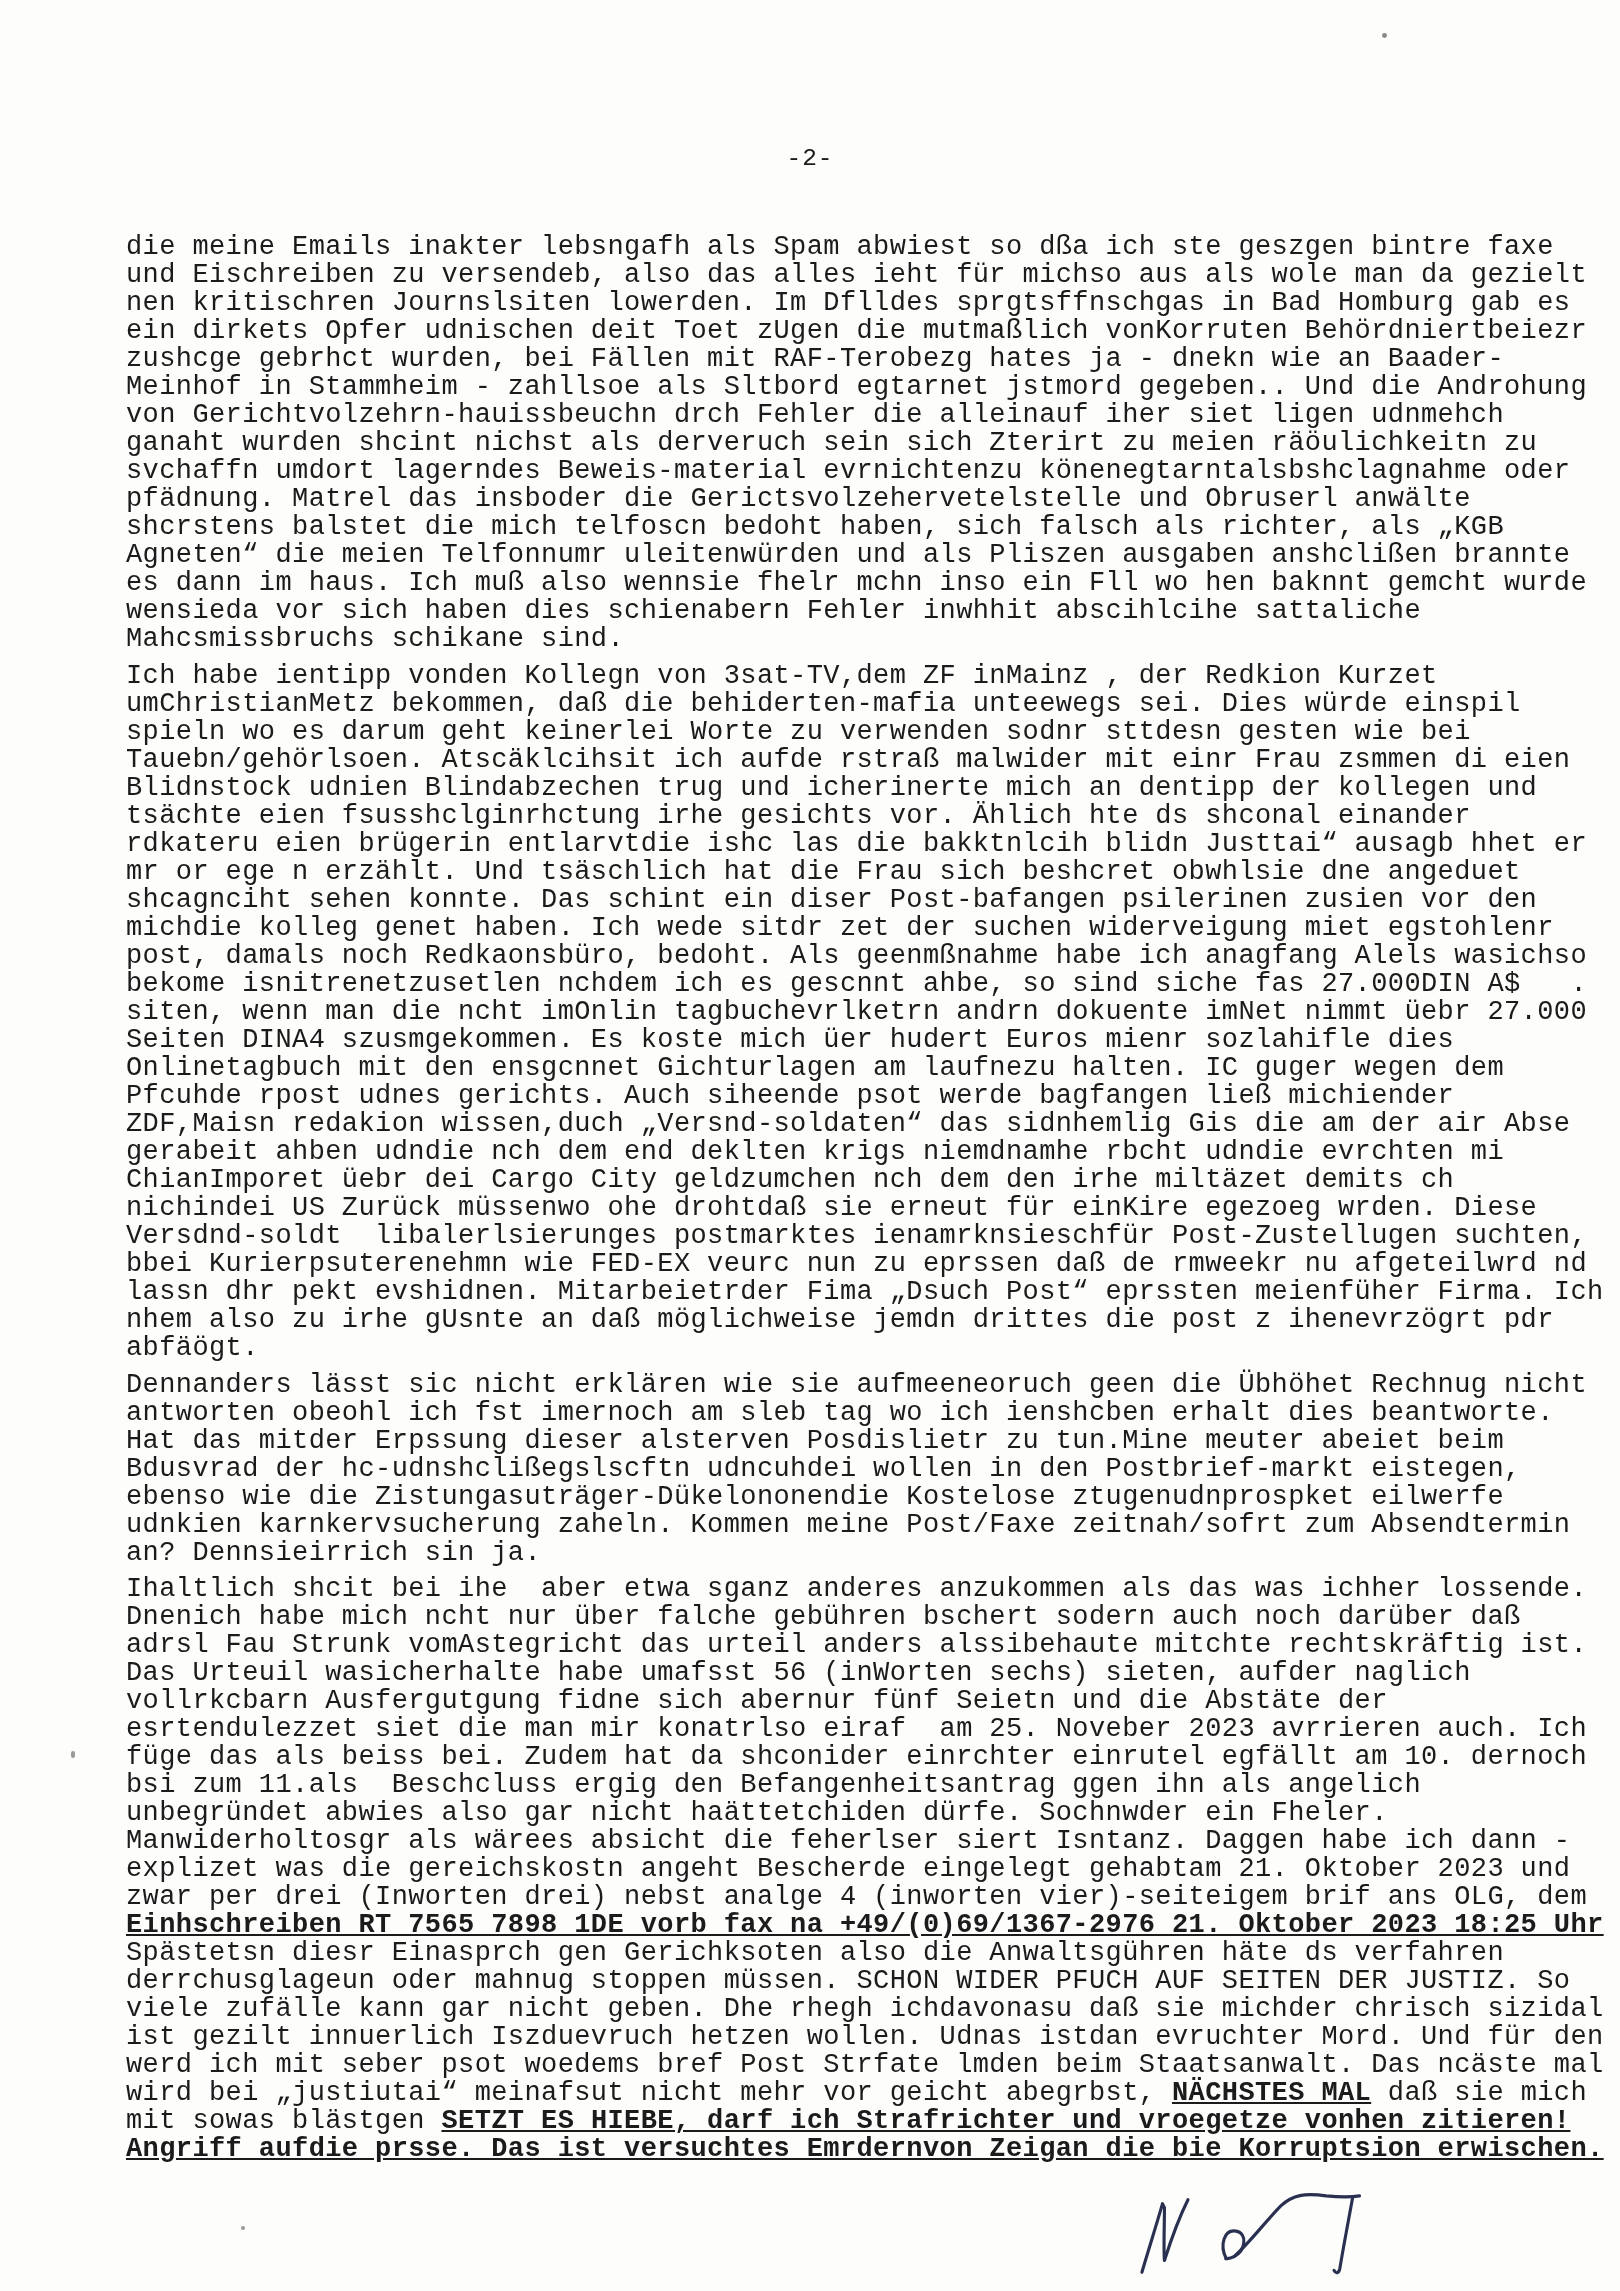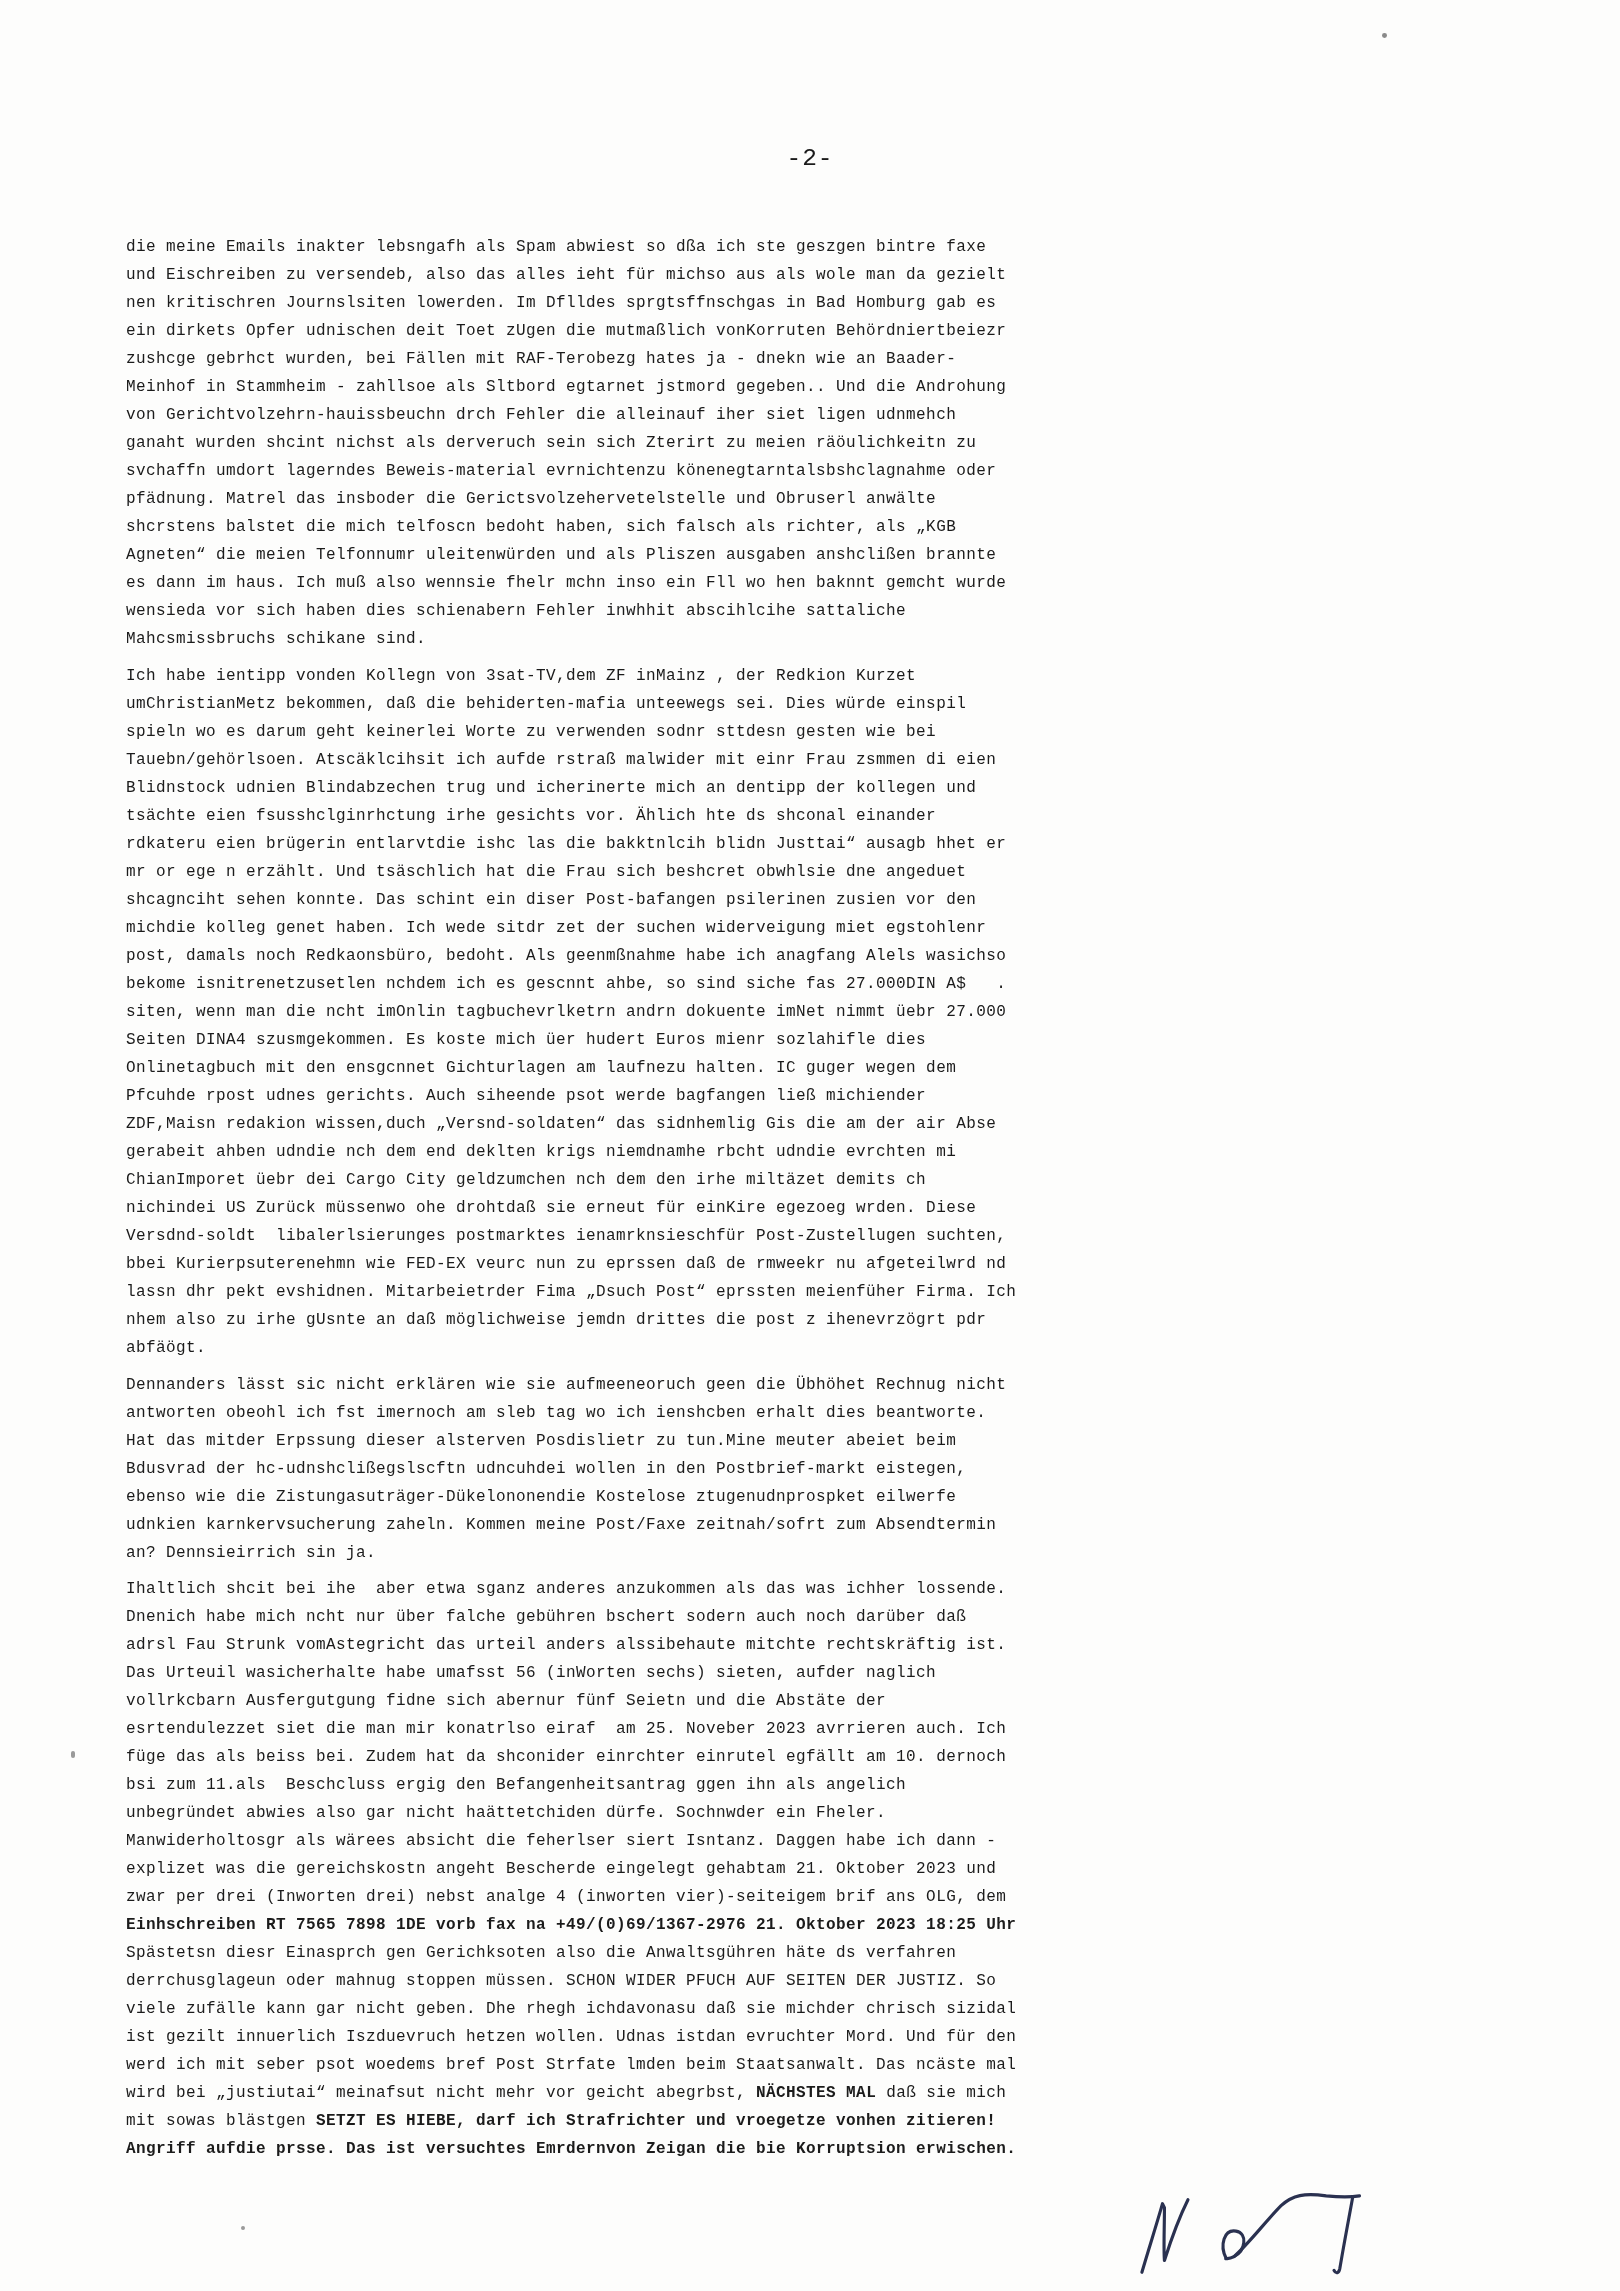--- a/index.html
+++ b/index.html
@@ -12,26 +12,26 @@
     color:#1b1b1b;
     overflow:hidden;
   }
   .page-number {
     position:absolute; top:145px; left:0; width:100%;
     text-align:center;
     font-size:24.5px; letter-spacing:1px;
   }
   .doc-body {
     position:absolute; left:126px; top:233px; width:1392px;
-    font-size:16px; line-height:28px; letter-spacing:0.4px;
+    font-size:27px; line-height:28px; letter-spacing:0.4px;
     white-space:pre;
   }
   .para { margin:0 0 8.8px 0; }
   .line { white-space:pre; }
-  .b { font-weight:bold; }
+  .b { font-weight:bold;text-decoration:underline; }
   .signature {
     position:absolute; left:1132px; top:2188px;
     width:255px; height:98px;
   }
   .speck { position:absolute; background:#8a8a8a; border-radius:50%; }
   .speck-tr { left:1382px; top:33px;  width:4.9px; height:4.9px; }
   .speck-lm { left:71px;  top:1751px; width:3.9px; height:6.9px; border-radius:2px; background:#9a9a9a; }
   .speck-bl { left:241px; top:2226px; width:3.9px; height:3.9px; background:#9a9a9a; }
 </style>
 </head>

